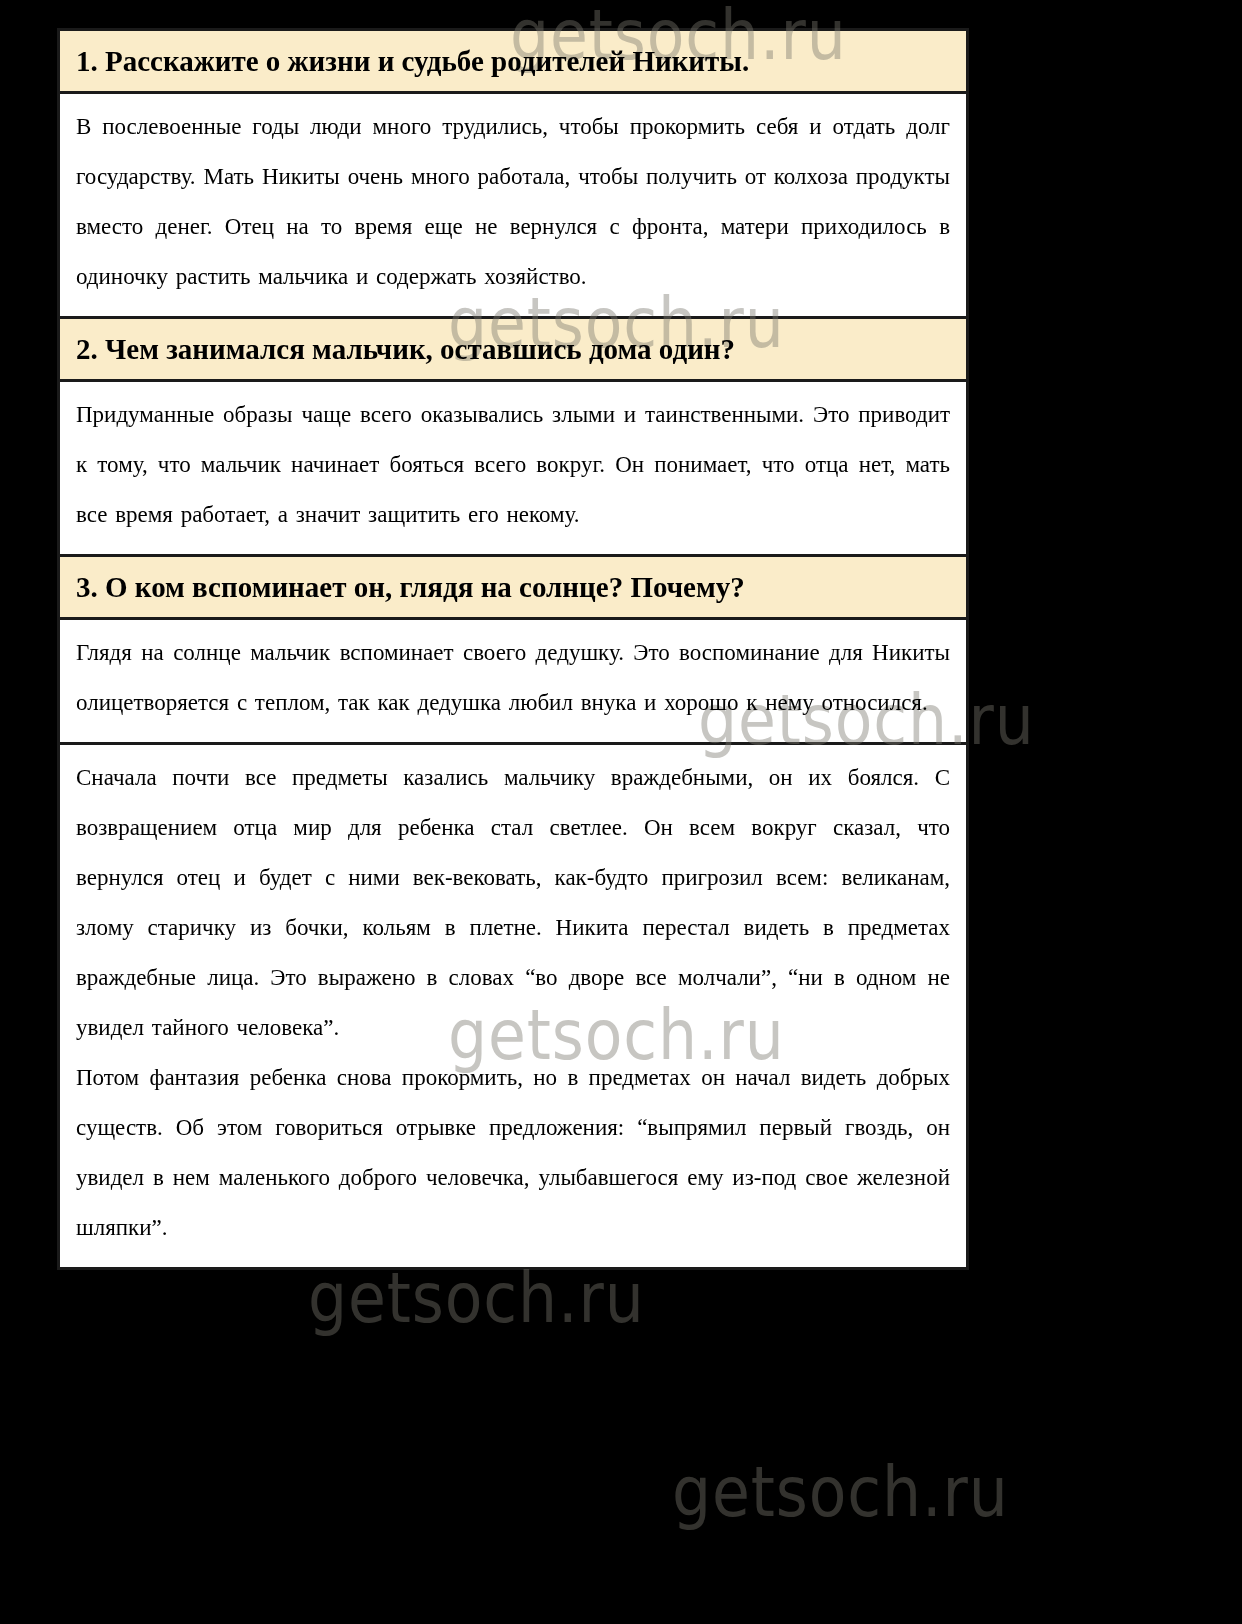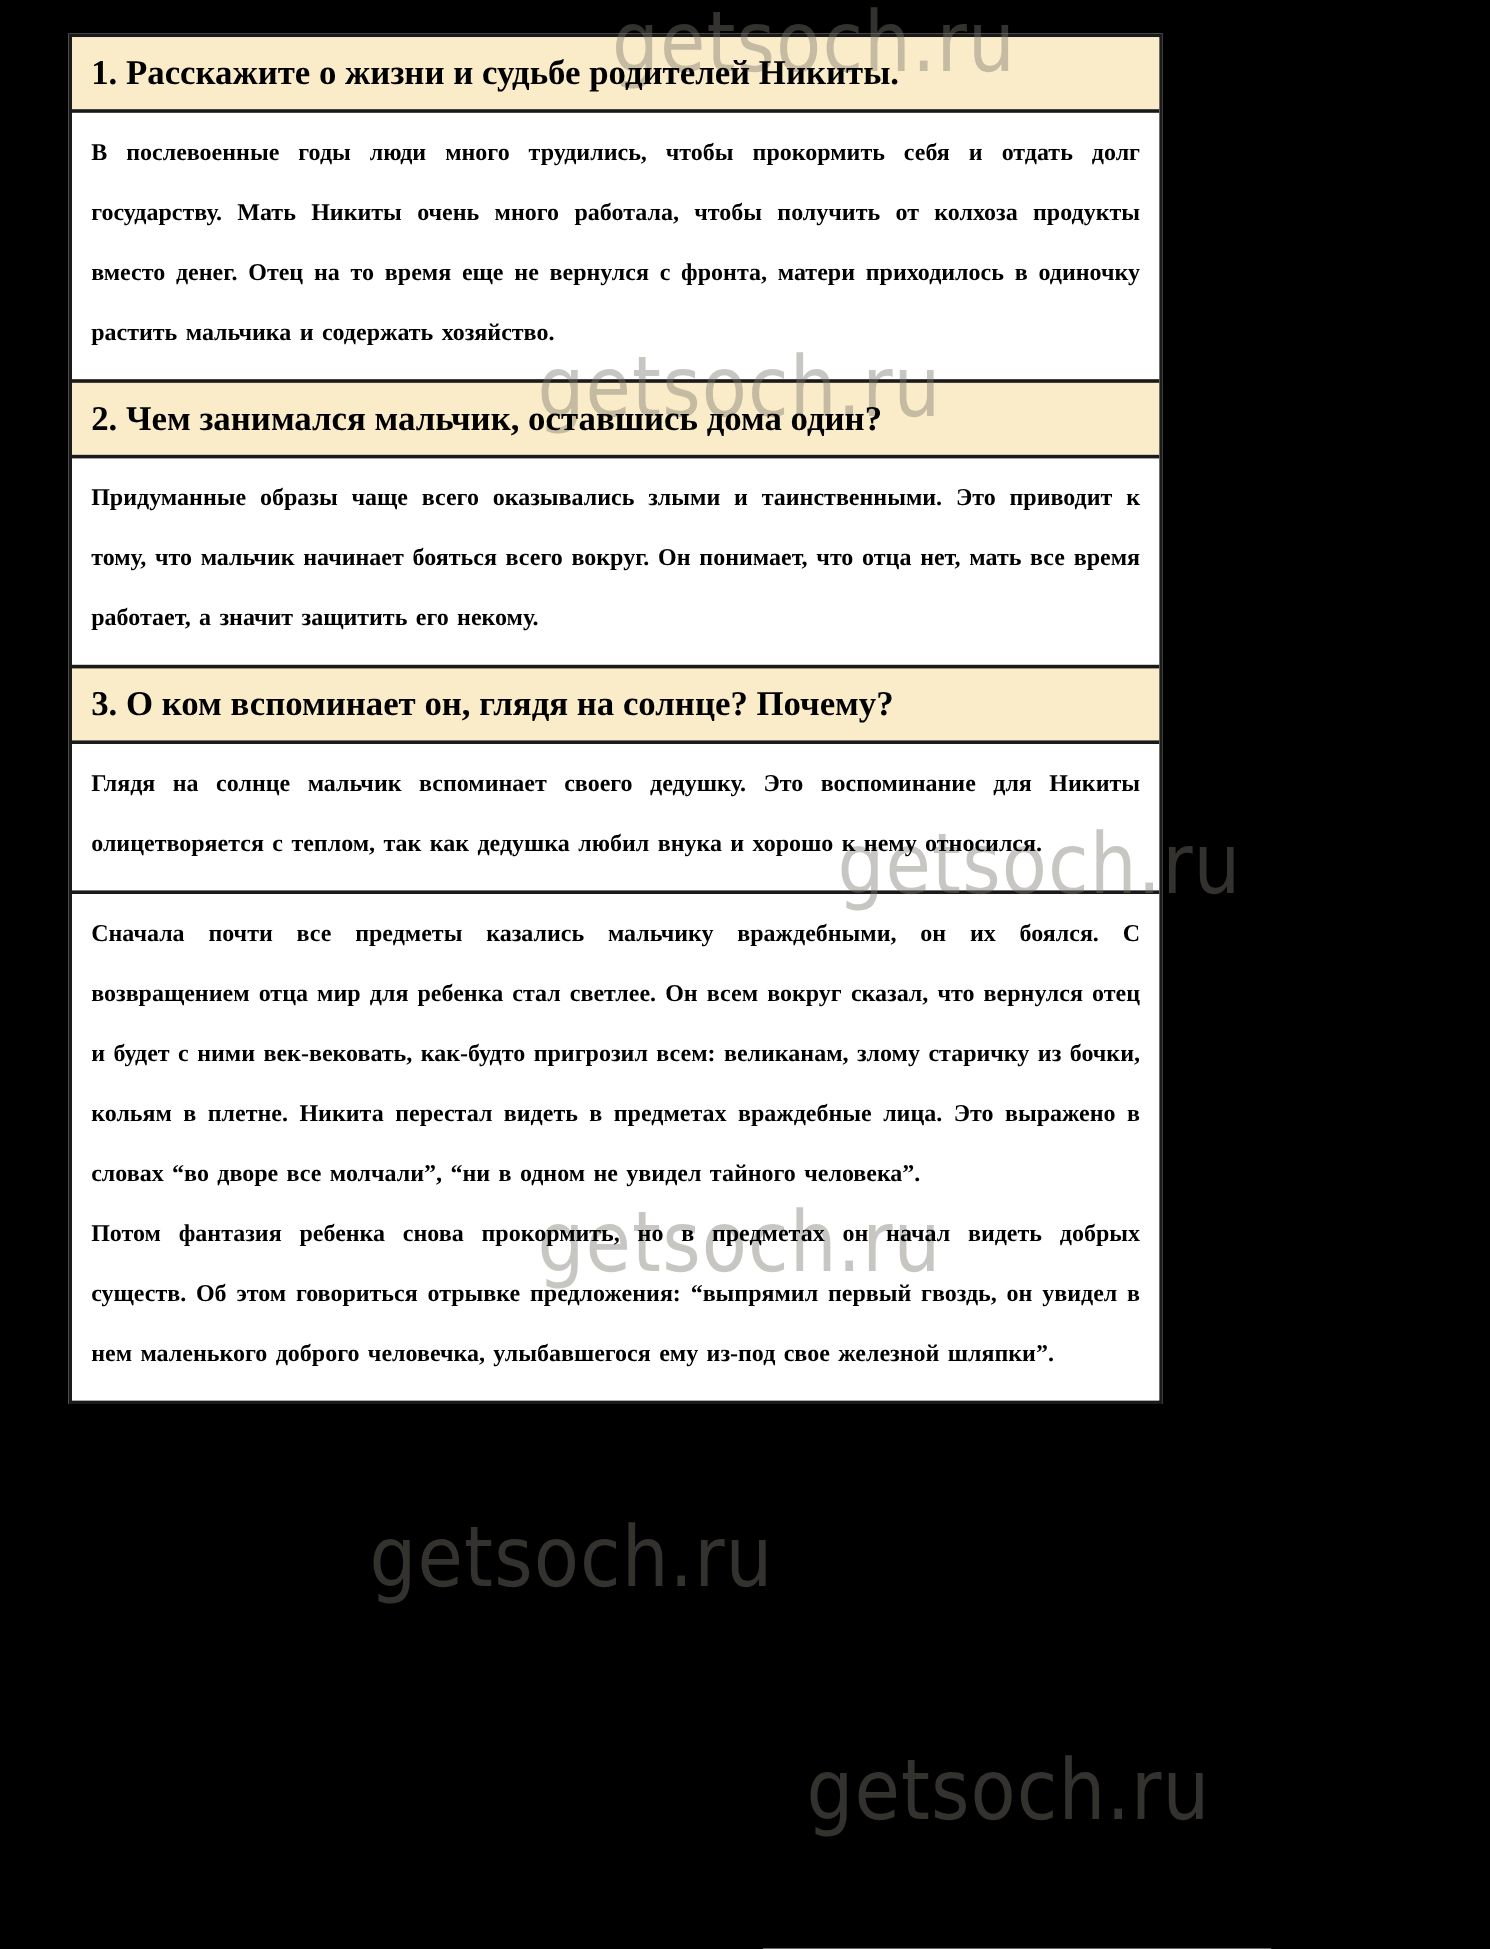--- a/index.html
+++ b/index.html
@@ -39,28 +39,27 @@
     text-align: justify;
     position: relative;
     z-index: 10;
   }
   .a-row {
     background: #ffffff;
     padding: 8px 16px 14px 16px;
   }
   .a-text {
     margin: 0;
-    font-size: 20px;
+    font-size: 23px;
     line-height: 50px;
     color: #000000;
     text-align: justify;
     word-spacing: 2px;
     position: relative;
     z-index: 10;
-    font-weight: bold;
   }
   .wm {
     position: absolute;
     z-index: 5;
     font-family: "DejaVu Sans", sans-serif;
     font-size: 70px;
     line-height: 70px;
     letter-spacing: 1px;
     color: rgba(122, 119, 110, 0.42);
     white-space: nowrap;

